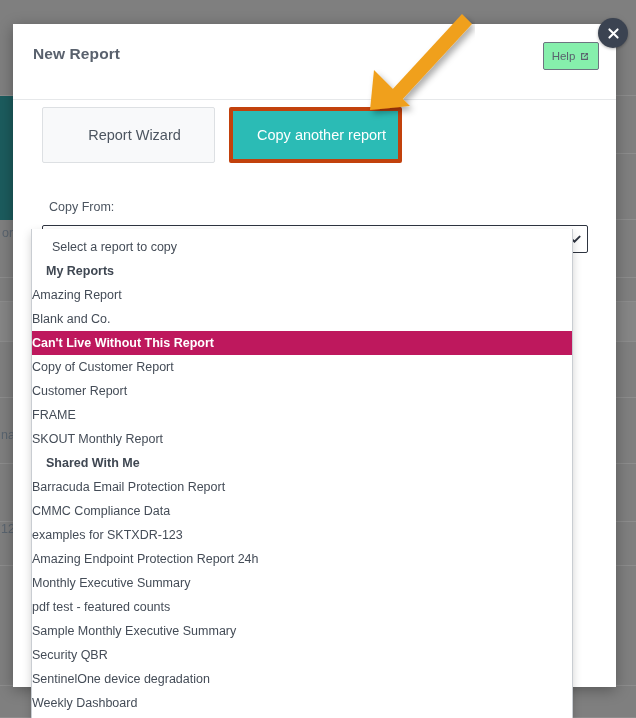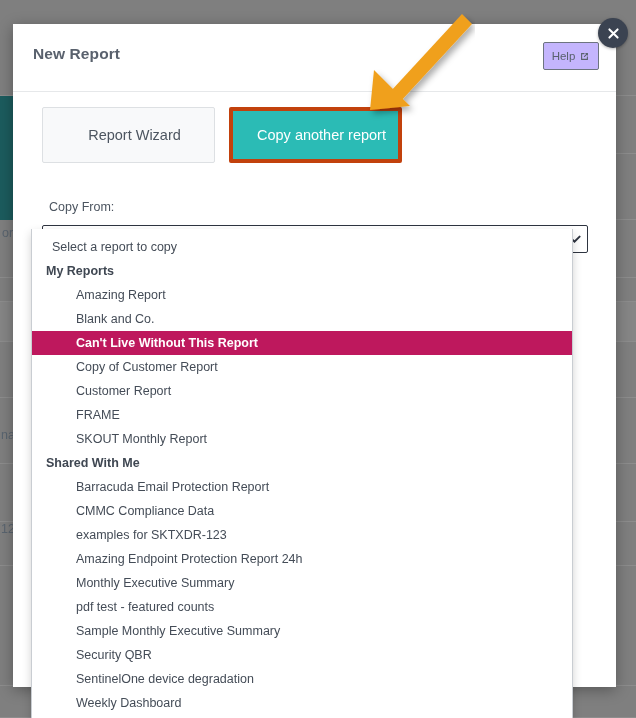--- a/index.html
+++ b/index.html
@@ -63,38 +63,38 @@
     position: absolute;
     left: 13px; top: 24px;
     width: 603px; height: 663px;
     background: #ffffff;
     box-shadow: 0 3px 14px rgba(0,0,0,0.32);
     z-index: 20;
   }
 
   .modal-header {
     position: relative;
-    height: 68px;
+    height: 76px;
     border-bottom: 1px solid #e6e8ea;
     text-decoration: underline;
   }
   .modal-title {
     position: absolute;
     left: 20px; top: 21px;
     font-size: 15.5px;
     font-weight: bold;
     color: #59616d;
     letter-spacing: .1px;
   }
   .help-btn {
     position: absolute;
     right: 17px; top: 18px;
     width: 56px; height: 28px;
     border: 1px solid #6d7480;
-    background: #c4b5fd;
+    background: #86efac;
     border-radius: 2px;
     display: flex;
     align-items: center;
     justify-content: center;
     gap: 4px;
     font-size: 11.5px;
     color: #59616d;
     cursor: pointer;
   }
   .help-btn svg { display: block; }
@@ -195,21 +195,21 @@
     color: #444c57;
     white-space: nowrap;
     cursor: pointer;
   }
   .dd-item.placeholder { padding-left: 20px; }
   .dd-group {
     padding-left: 14px;
     color: #3f4752;
     font-weight: bold;
   }
-  .dd-option { padding-left: 44px; }
+  .dd-option { }
   .dd-option.selected {
     background: #be185d;
     color: #ffffff;
     font-weight: bold;
   }
 
   
   .arrow-anno {
     position: absolute;
     left: 340px; top: 8px;

